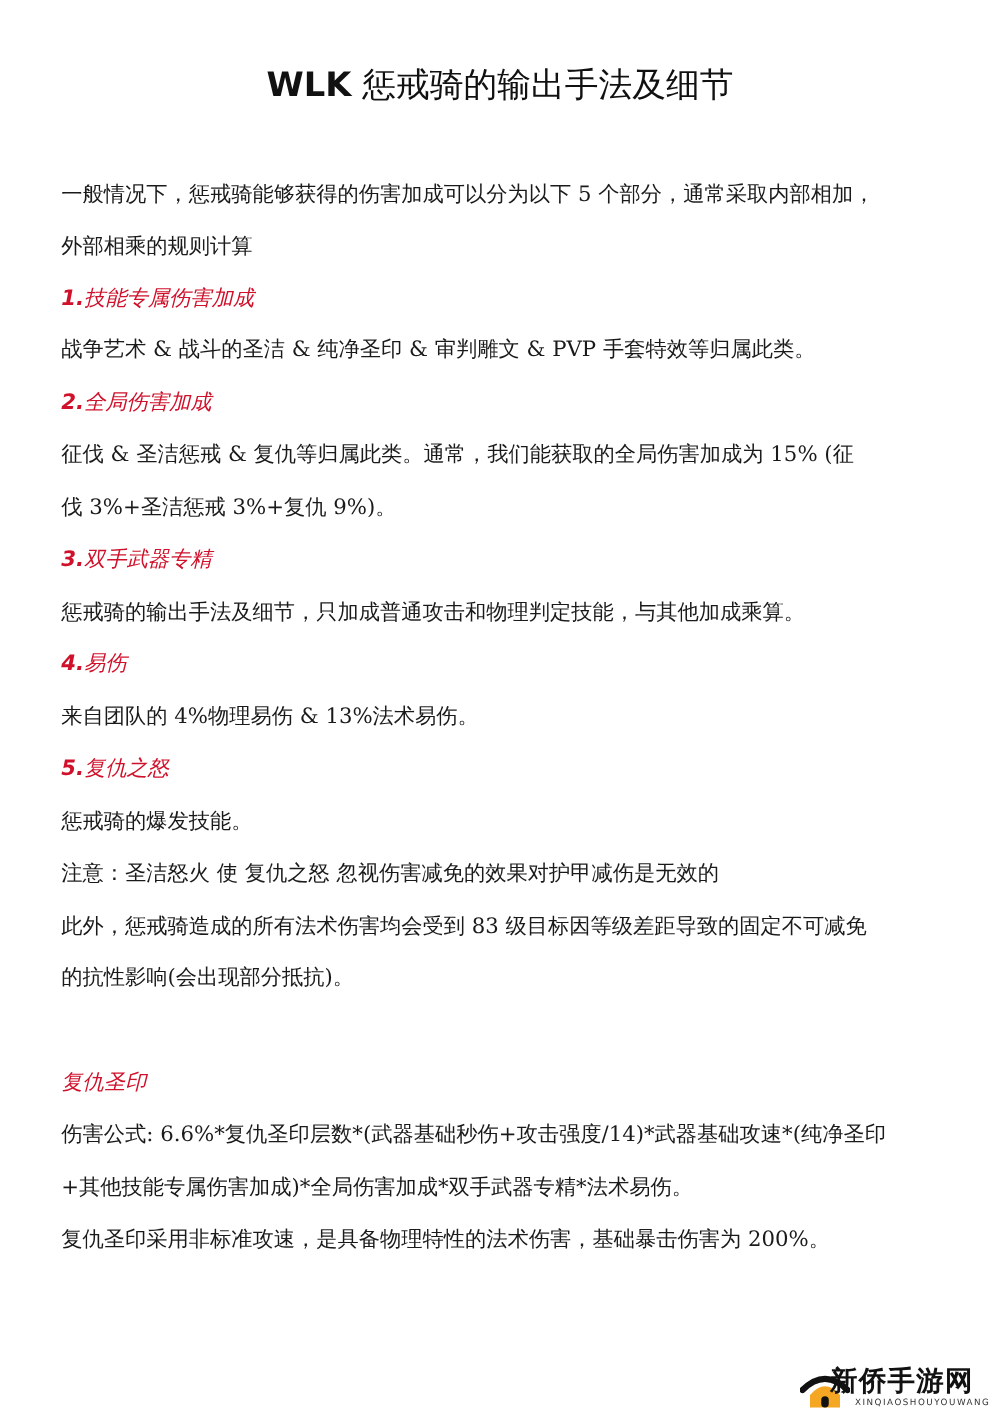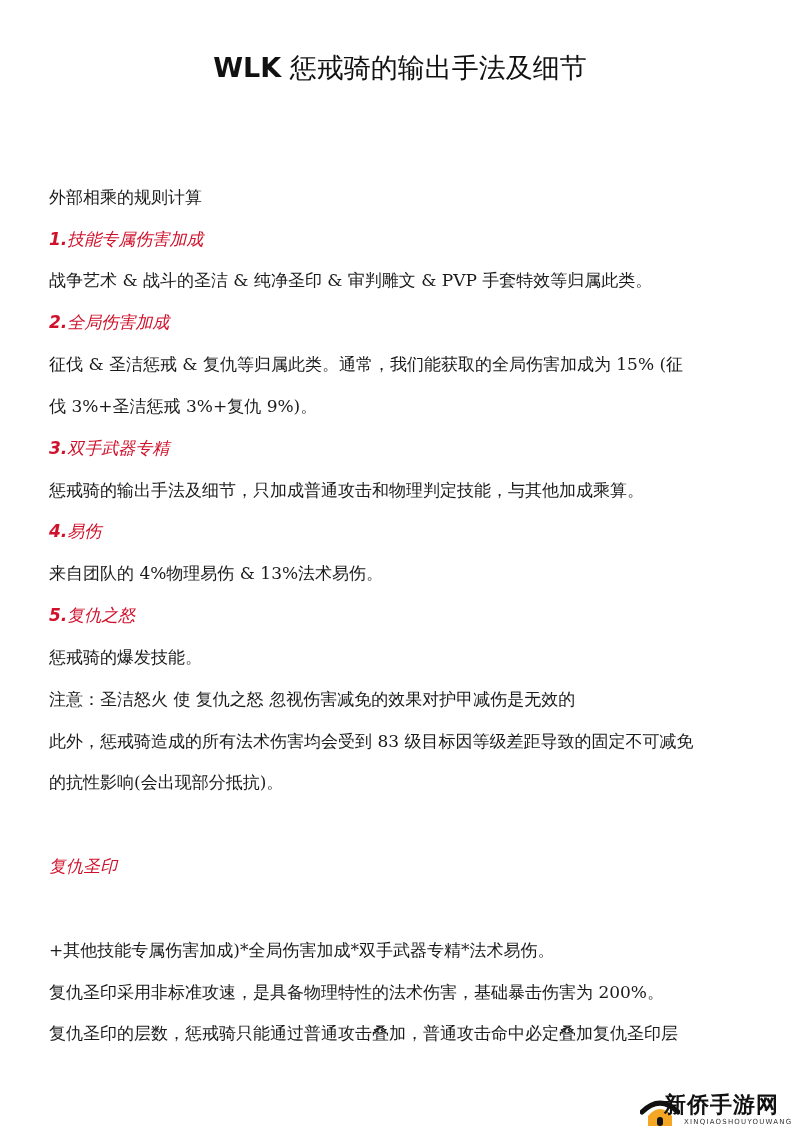--- a/index.html
+++ b/index.html
@@ -22,20 +22,21 @@
 </style>
 </head>
 <body>
 
 <div class="page">
 
   <div class="title">
     <b>WLK</b><span> 惩戒骑的输出手法及细节</span>
   </div>
 
+  <div class="line" style="top:144px">一般情况下，惩戒骑能够获得的伤害加成可以分为以下 5 个部分，通常采取内部相加，</div>
   <div class="line" style="top:185px">外部相乘的规则计算</div>
 
   <div class="line heading" style="top:227px">
     <span class="num">1.</span><span>技能专属伤害加成</span>
   </div>
   <div class="line" style="top:268px">战争艺术  &amp;  战斗的圣洁  &amp;  纯净圣印  &amp;  审判雕文  &amp; PVP 手套特效等归属此类。</div>
 
   <div class="line heading" style="top:310px">
     <span class="num">2.</span><span>全局伤害加成</span>
   </div>
@@ -54,23 +55,23 @@
 
   <div class="line heading" style="top:603px">
     <span class="num">5.</span><span>复仇之怒</span>
   </div>
   <div class="line" style="top:687px">注意：圣洁怒火 使 复仇之怒 忽视伤害减免的效果对护甲减伤是无效的</div>
   <div class="line" style="top:645px">惩戒骑的爆发技能。</div>
   <div class="line" style="top:729px">此外，惩戒骑造成的所有法术伤害均会受到 83 级目标因等级差距导致的固定不可减免</div>
   <div class="line" style="top:770px">的抗性影响(会出现部分抵抗)。</div>
 
   <div class="line heading" style="top:854px">复仇圣印</div>
+  <div class="line" style="top:896px">伤害公式: 6.6%*复仇圣印层数*(武器基础秒伤+攻击强度/14)*武器基础攻速*(纯净圣印</div>
   <div class="line" style="top:938px">+其他技能专属伤害加成)*全局伤害加成*双手武器专精*法术易伤。</div>
   <div class="line" style="top:980px">复仇圣印采用非标准攻速，是具备物理特性的法术伤害，基础暴击伤害为 200%。</div>
-  <div class="line" style="top:1021px">复仇圣印的层数，惩戒骑只能通过普通攻击叠加，普通攻击命中必定叠加复仇圣印层</div>
 
   <div class="logo">
     <svg class="logo-icon" viewBox="0 0 40 36">
       <path d="M2 20 Q20 2 38 20" fill="none" stroke="#111" stroke-width="5" stroke-linecap="round"></path>
       <path d="M8 34 L8 24 Q20 10 32 24 L32 34 Z" fill="#f5a623"></path>
       <rect x="17" y="25" width="6" height="9" rx="3" fill="#111"></rect>
     </svg>
     <div class="logo-text">新侨手游网</div>
     <div class="logo-sub">XINQIAOSHOUYOUWANG</div>
   </div>

